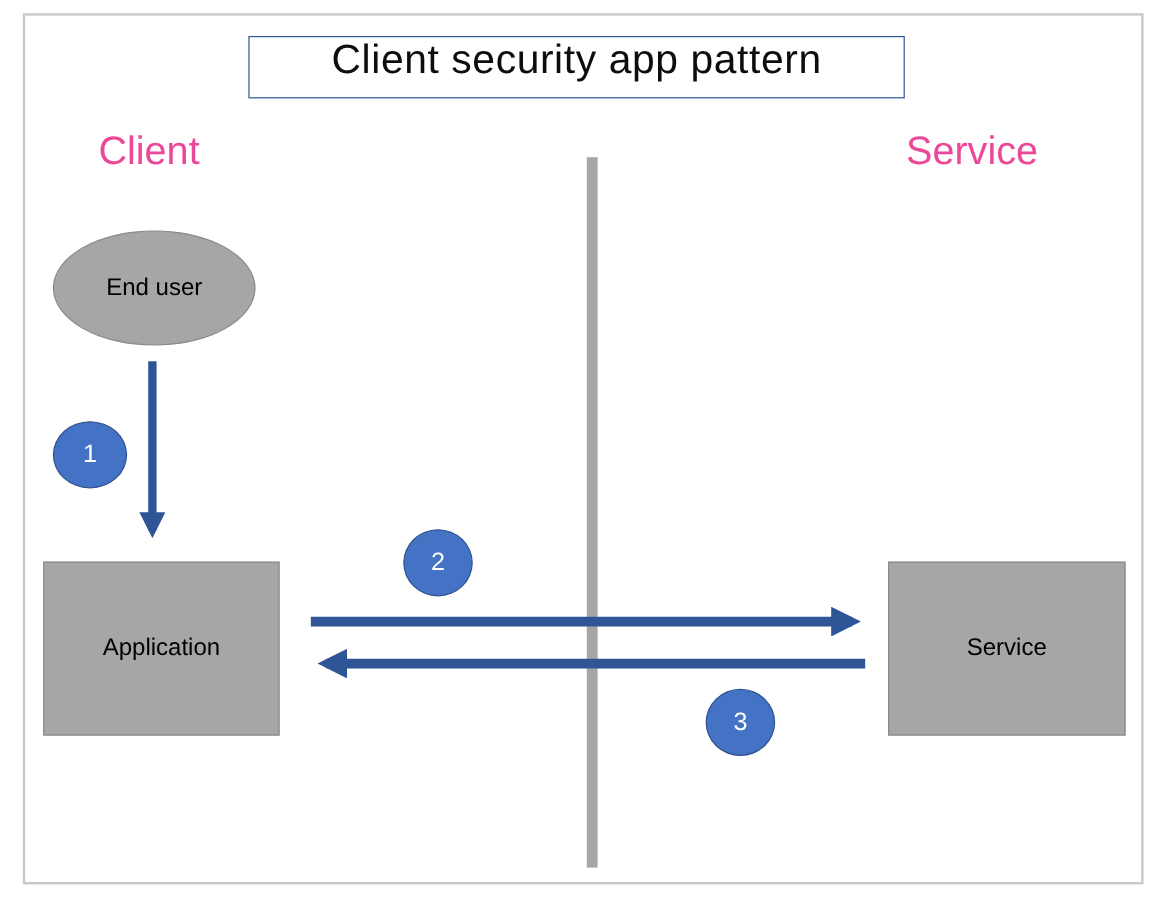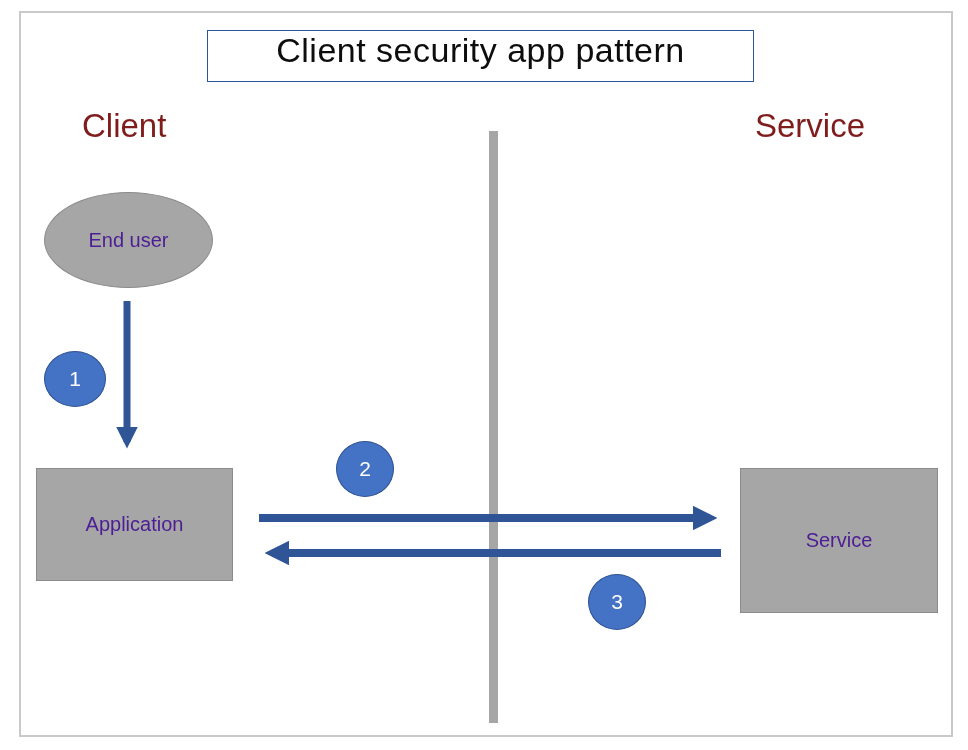--- a/index.html
+++ b/index.html
@@ -33,21 +33,21 @@
   }
   .title-text {
     font-size: 34px;
     color: #0d0d0d;
     letter-spacing: 0.5px;
     white-space: nowrap;
   }
   .heading {
     position: absolute;
     font-size: 33px;
-    color: #7f1d1d;
+    color: #ec4899;
     white-space: nowrap;
   }
   .heading.client { left: 82px; top: 107px; }
   .heading.service { left: 755px; top: 107px; }
   .divider {
     position: absolute;
     left: 489px; top: 131px;
     width: 9px; height: 592px;
     background: var(--divider, #a6a6a6);
   }
@@ -60,31 +60,31 @@
   .arrow { stroke: var(--arrow, #2f5597); fill: none; }
   .arrowhead { fill: var(--arrow, #2f5597); }
   .node {
     position: absolute;
     background: var(--node-fill, #a6a6a6);
     border: 1px solid var(--node-border, #8b8b8b);
     box-sizing: border-box;
     display: flex;
     align-items: center;
     justify-content: center;
-    color: #4c1d95;
+    color: #000000;
     font-size: 20px;
   }
   .node.ellipse {
     left: 44px; top: 192px;
     width: 169px; height: 96px;
     border-radius: 50%;
   }
   .node.application {
     left: 36px; top: 468px;
-    width: 197px; height: 113px;
+    width: 197px; height: 145px;
   }
   .node.service-box {
     left: 740px; top: 468px;
     width: 198px; height: 145px;
   }
   .badge {
     position: absolute;
     background: var(--badge-fill, #4472c4);
     border: 1.5px solid var(--badge-border, #2f528f);
     border-radius: 50%;

